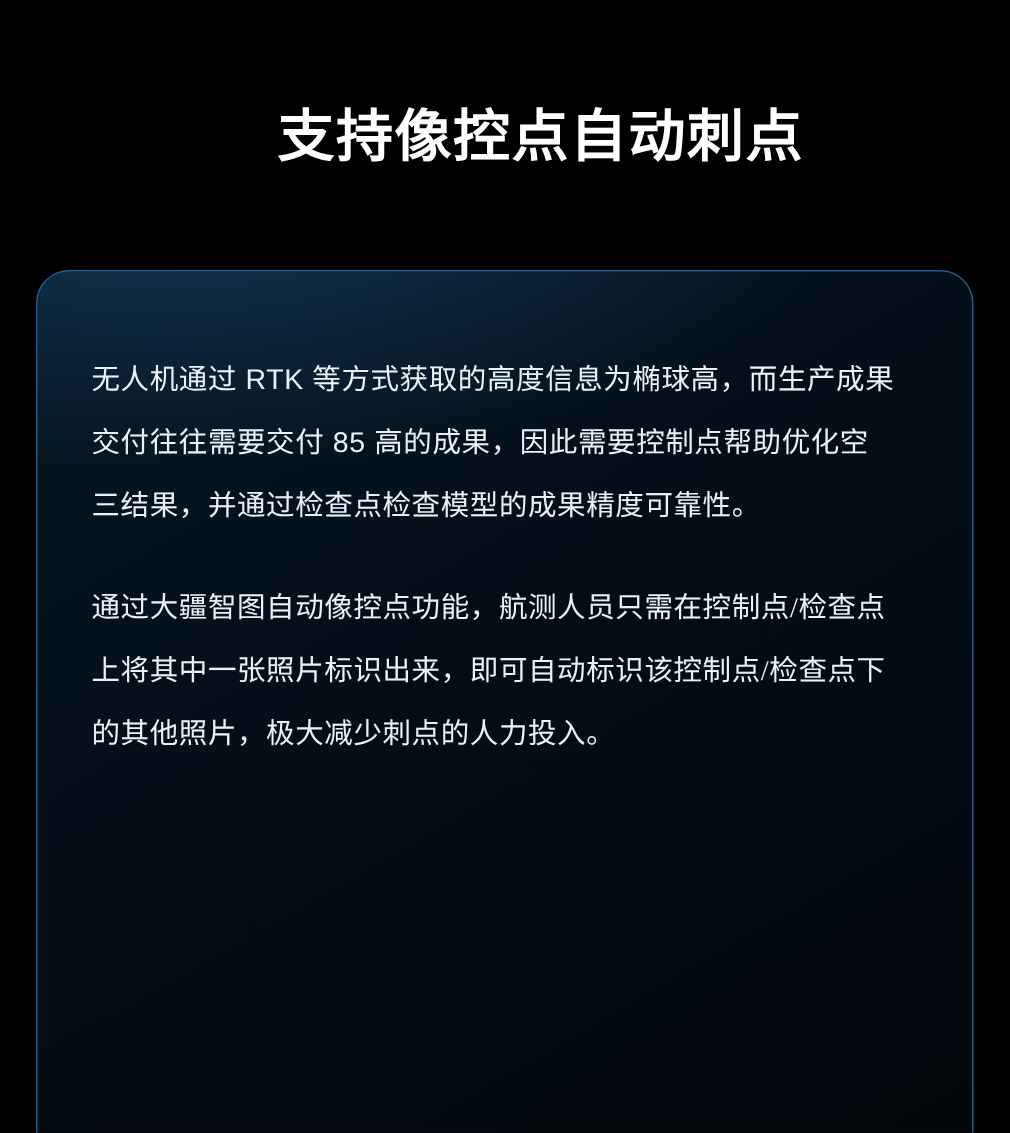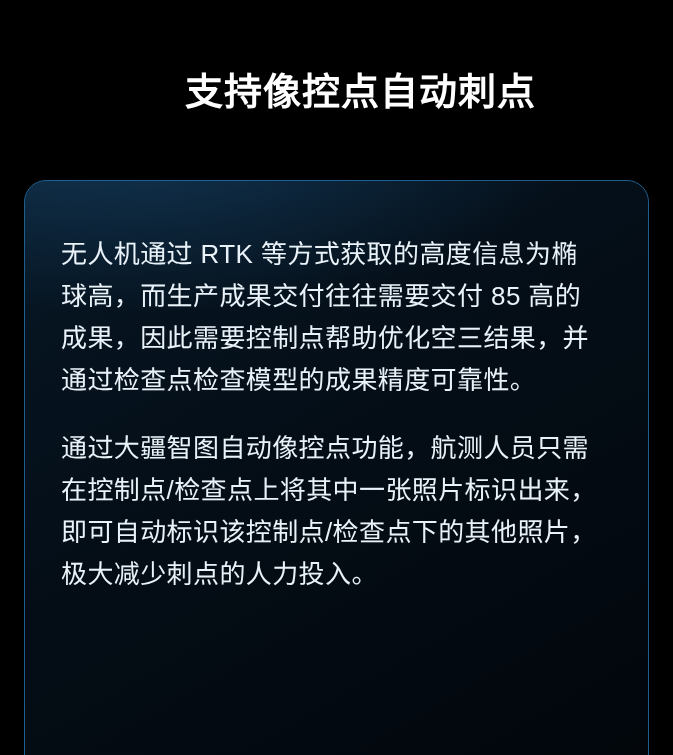--- a/index.html
+++ b/index.html
@@ -50,29 +50,30 @@
     position: absolute;
     left: 0;
     top: 0;
     width: 100%;
     height: 160px;
     background: radial-gradient(ellipse at 18% -40%, rgba(40,110,170,0.38), rgba(0,0,0,0) 62%);
     pointer-events: none;
   }
   .para {
     position: relative;
-    font-size: 26px;
+    font-size: 19px;
     line-height: 42px;
     color: #e9f2f8;
     letter-spacing: 0.4px;
     margin: 0 14px 26px 0;
     text-align: left;
   }
   .para:last-child {
     margin-bottom: 0;
+    font-family: Liberation Serif, serif;
   }
 </style>
 </head>
 <body>
 
 <div class="page">
 
   <h1 class="title">支持像控点自动刺点</h1>
 
   <div class="card">

